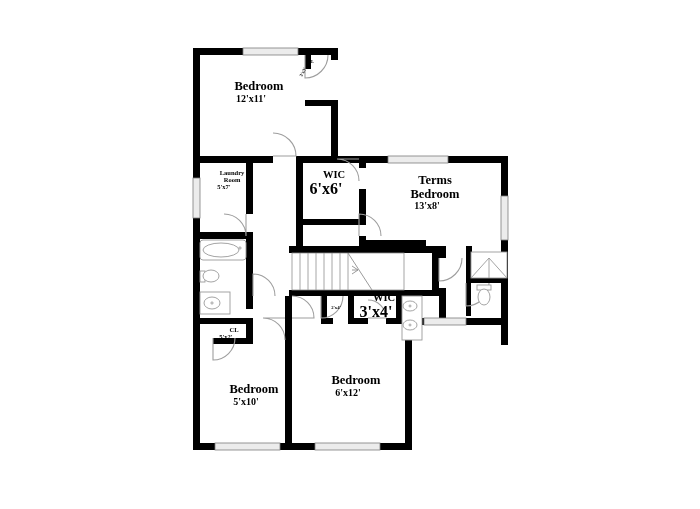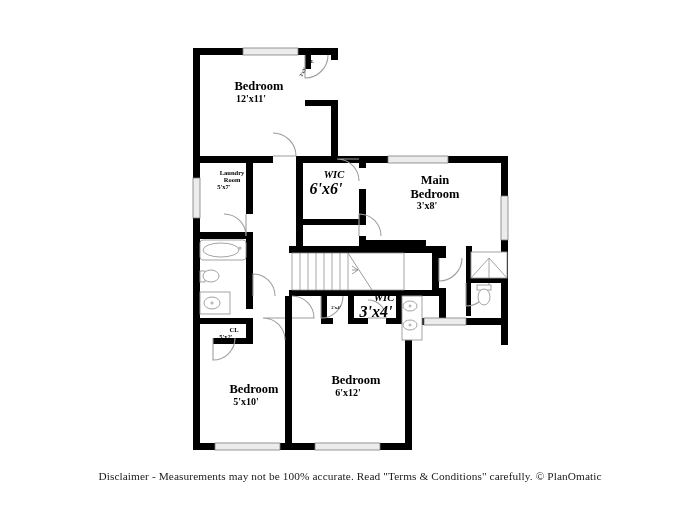--- a/index.html
+++ b/index.html
@@ -39,21 +39,21 @@
   }
   .room-label .rl-name {
     display: block;
     margin-left: 16px;
   }
   .room-label .rl-dim {
     display: block;
   }
   .lbl-big { font-size: 12.5px; }
   .lbl-big .rl-dim { font-size: 10px; }
-  .lbl-mid { font-size: 10.5px; font-style: italic; }
+  .lbl-mid { font-size: 10.5px; }
   .lbl-mid .rl-dim { font-size: 16px; }
   .lbl-small { font-size: 6.5px; }
   .lbl-small .rl-dim { font-size: 6.5px; }
   .lbl-tiny { font-size: 4.6px; }
   .rot-label {
     position: absolute;
     font-family: "Liberation Serif", serif;
     font-weight: bold;
     color: #000;
     white-space: nowrap;
@@ -252,23 +252,23 @@
     <span class="rl-name">Room</span>
     <span class="rl-dim">5'x7'</span>
   </div>
 
   <div class="room-label lbl-mid" style="left:326px; top:183px; transform:translate(-50%,-50%);">
     <span class="rl-name">WIC</span>
     <span class="rl-dim">6'x6'</span>
   </div>
 
   <div class="room-label lbl-big" style="left:427px; top:193px; transform:translate(-50%,-50%);">
-    <span class="rl-name">Main</span>
-    <span class="rl-name">Bedroom</span>
-    <span class="rl-dim">3'x8'</span>
+    <span class="rl-name">Terms</span>
+    <span class="rl-name">Bedroom</span>
+    <span class="rl-dim">13'x8'</span>
   </div>
 
   <div class="room-label lbl-tiny" style="left:336px; top:308px; transform:translate(-50%,-50%);">
     <span class="rl-dim">2'x4'</span>
   </div>
 
   <div class="room-label lbl-mid" style="left:376px; top:306px; transform:translate(-50%,-50%);">
     <span class="rl-name">WIC</span>
     <span class="rl-dim">3'x4'</span>
   </div>
@@ -281,15 +281,14 @@
   <div class="room-label lbl-big" style="left:246px; top:395px; transform:translate(-50%,-50%);">
     <span class="rl-name">Bedroom</span>
     <span class="rl-dim">5'x10'</span>
   </div>
 
   <div class="room-label lbl-big" style="left:348px; top:386px; transform:translate(-50%,-50%);">
     <span class="rl-name">Bedroom</span>
     <span class="rl-dim">6'x12'</span>
   </div>
 
-  <div id="disclaimer">Disclaimer - Measurements may not be 100% accurate. Read "Terms &amp; Conditions" carefully. © PlanOmatic</div>
 
 </div>
 
 </body></html>

